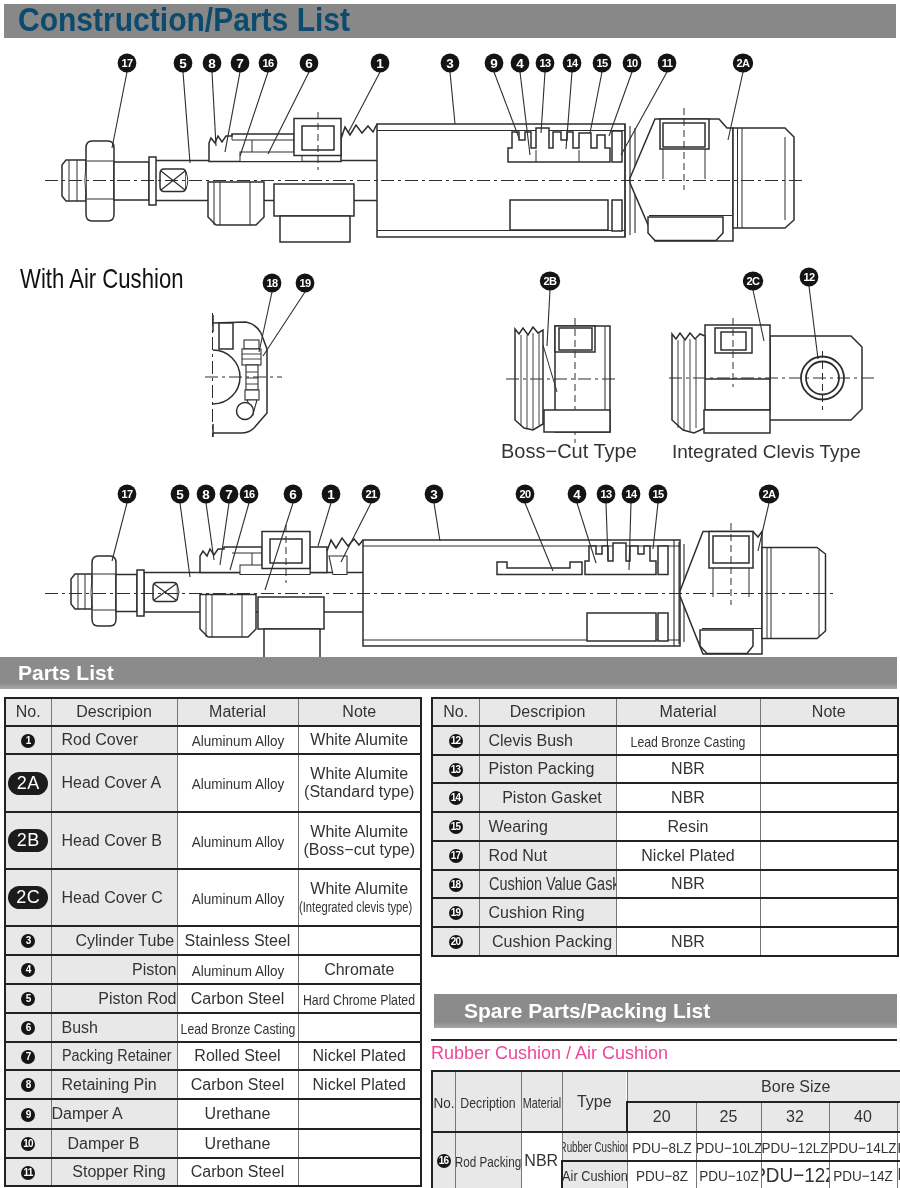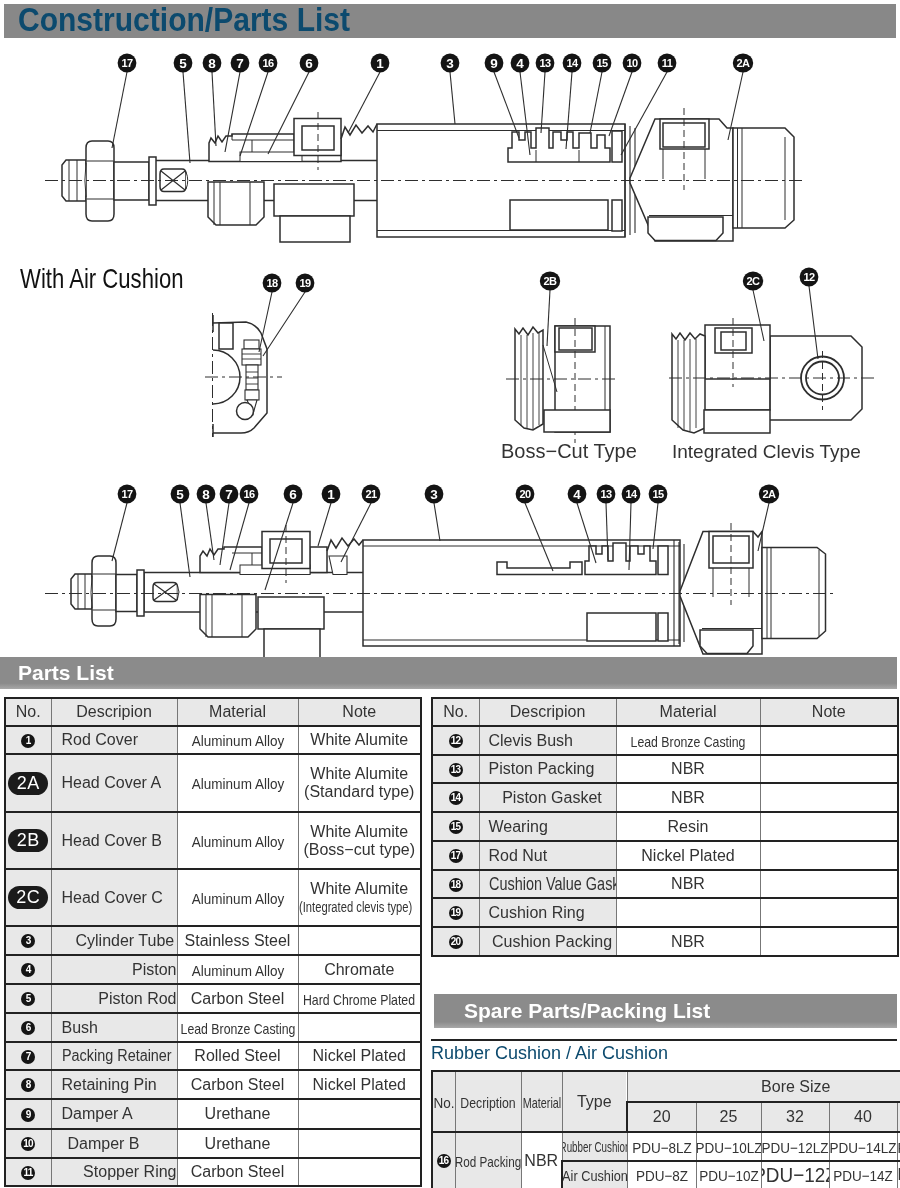--- a/index.html
+++ b/index.html
@@ -492,33 +492,33 @@
         <td>Nickel Plated</td>
       </tr>
 <tr style="height:29px">
         <td class="gy"><span class="cn">8</span></td>
         <td class="gy" style="text-align:left;padding-left:10px">Retaining Pin</td>
         <td>Carbon Steel</td>
         <td>Nickel Plated</td>
       </tr>
 <tr style="height:30px">
         <td class="gy"><span class="cn">9</span></td>
-        <td class="gy" style="text-align:left;padding-left:10px">Damper A</td>
+        <td class="gy" style="text-align:left;">Damper A</td>
         <td>Urethane</td>
         <td></td>
       </tr>
 <tr style="height:29px">
         <td class="gy"><span class="cn">10</span></td>
         <td class="gy" style="text-align:left;padding-left:16px">Damper B</td>
         <td>Urethane</td>
         <td></td>
       </tr>
 <tr style="height:28px">
         <td class="gy"><span class="cn">11</span></td>
-        <td class="gy" style="text-align:right;padding-left:10px">Stopper Ring</td>
+        <td class="gy" style="text-align:center;padding-left:10px">Stopper Ring</td>
         <td>Carbon Steel</td>
         <td></td>
       </tr>
 </tbody>
   </table>
 
 <table class="abs pt" style="left:431px;top:697px;width:466px">
 <colgroup>
       <col style="width:47px">
       <col style="width:137px">
@@ -582,21 +582,21 @@
         <td>NBR</td>
         <td></td>
       </tr>
 </tbody>
   </table>
 
 <div class="abs bar" style="left:434px;top:994px;width:463px;height:34px;font-size:21px;line-height:33px;padding-left:30px;box-sizing:border-box">Spare Parts/Packing List</div>
 
 <div class="abs" style="left:431px;top:1039px;width:466px;height:2px;background:#222"></div>
 
-<div class="abs" style="left:431px;top:1043px;font-size:18px;color:#0c4a6e">Rubber Cushion / Air Cushion</div>
+<div class="abs" style="left:431px;top:1043px;font-size:18px;color:#ec4899">Rubber Cushion / Air Cushion</div>
 
 <table class="abs pt" style="left:431px;top:1070px;width:533px">
 <colgroup>
       <col style="width:23px">
       <col style="width:66px">
       <col style="width:41px">
       <col style="width:65px">
       <col style="width:69px">
       <col style="width:65px">
       <col style="width:68px">

